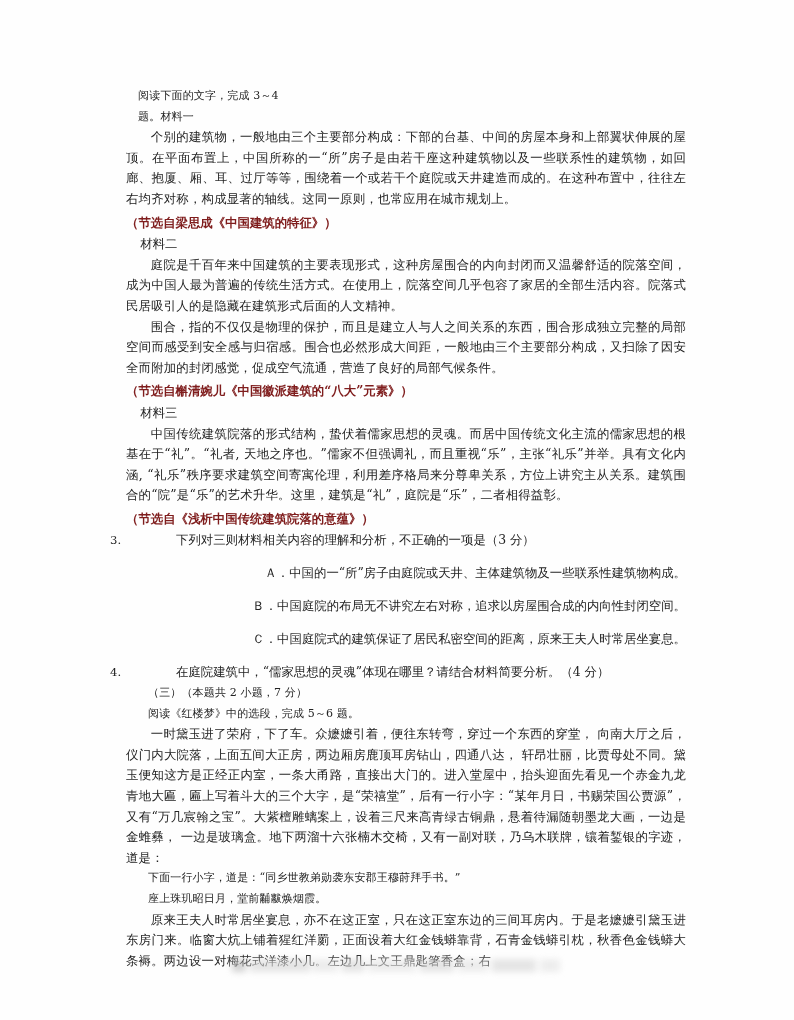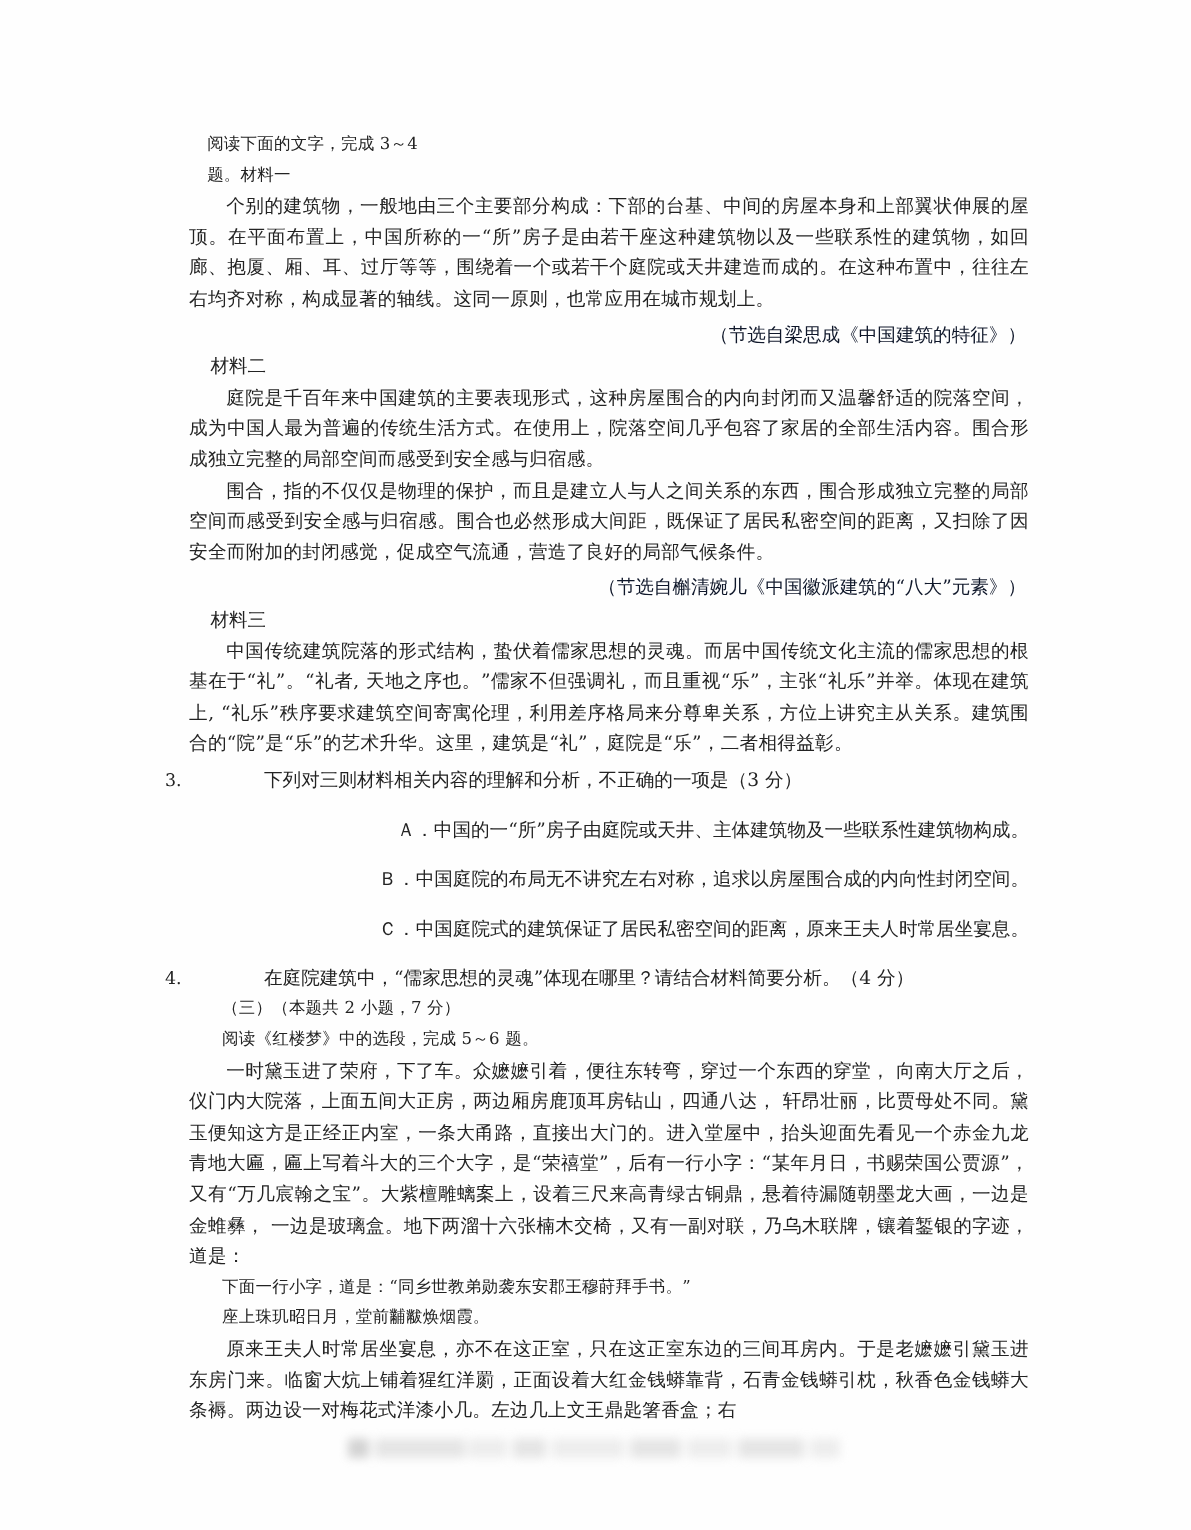--- a/index.html
+++ b/index.html
@@ -60,24 +60,24 @@
     margin: 0;
     color: #232323;
   }
 
   .indent2 { text-indent: 2em; }
   .indent1 { text-indent: 1.1em; }
 
   .src {
     font-size: 12.4px;
     line-height: 20.6px;
-    text-align: right;
-    margin: 0;
-    color: #0f172a;
+    margin: 0;
+    color: #7f1d1d;
     padding-right: 2px;
+    font-weight: bold;
   }
 
   .label {
     font-size: 12.4px;
     line-height: 20.6px;
     text-indent: 1.15em;
     margin: 0;
     color: #232323;
   }
 
@@ -146,29 +146,30 @@
 
     <p class="line indent1">阅读下面的文字，完成 3～4</p>
     <p class="line indent1">题。材料一</p>
 
     <p class="para indent2">个别的建筑物，一般地由三个主要部分构成：下部的台基、中间的房屋本身和上部翼状伸展的屋顶。在平面布置上，中国所称的一“所”房子是由若干座这种建筑物以及一些联系性的建筑物，如回廊、抱厦、厢、耳、过厅等等，围绕着一个或若干个庭院或天井建造而成的。在这种布置中，往往左右均齐对称，构成显著的轴线。这同一原则，也常应用在城市规划上。</p>
     <div class="gap-md"></div>
     <p class="src">（节选自梁思成《中国建筑的特征》）</p>
 
     <div class="gap-sm"></div>
     <p class="label">材料二</p>
-    <p class="para indent2">庭院是千百年来中国建筑的主要表现形式，这种房屋围合的内向封闭而又温馨舒适的院落空间，成为中国人最为普遍的传统生活方式。在使用上，院落空间几乎包容了家居的全部生活内容。围合形成独立完整的局部空间而感受到安全感与归宿感。</p>
-    <p class="para indent2">围合，指的不仅仅是物理的保护，而且是建立人与人之间关系的东西，围合形成独立完整的局部空间而感受到安全感与归宿感。围合也必然形成大间距，既保证了居民私密空间的距离，又扫除了因安全而附加的封闭感觉，促成空气流通，营造了良好的局部气候条件。</p>
+    <p class="para indent2">庭院是千百年来中国建筑的主要表现形式，这种房屋围合的内向封闭而又温馨舒适的院落空间，成为中国人最为普遍的传统生活方式。在使用上，院落空间几乎包容了家居的全部生活内容。院落式民居吸引人的是隐藏在建筑形式后面的人文精神。</p>
+    <p class="para indent2">围合，指的不仅仅是物理的保护，而且是建立人与人之间关系的东西，围合形成独立完整的局部空间而感受到安全感与归宿感。围合也必然形成大间距，一般地由三个主要部分构成，又扫除了因安全而附加的封闭感觉，促成空气流通，营造了良好的局部气候条件。</p>
     <div class="gap-md"></div>
     <p class="src">（节选自槲清婉儿《中国徽派建筑的“八大”元素》）</p>
 
     <div class="gap-sm"></div>
     <p class="label">材料三</p>
-    <p class="para indent2">中国传统建筑院落的形式结构，蛰伏着儒家思想的灵魂。而居中国传统文化主流的儒家思想的根基在于“礼”。“礼者, 天地之序也。”儒家不但强调礼，而且重视“乐”，主张“礼乐”并举。体现在建筑上, “礼乐”秩序要求建筑空间寄寓伦理，利用差序格局来分尊卑关系，方位上讲究主从关系。建筑围合的“院”是“乐”的艺术升华。这里，建筑是“礼”，庭院是“乐”，二者相得益彰。</p>
+    <p class="para indent2">中国传统建筑院落的形式结构，蛰伏着儒家思想的灵魂。而居中国传统文化主流的儒家思想的根基在于“礼”。“礼者, 天地之序也。”儒家不但强调礼，而且重视“乐”，主张“礼乐”并举。具有文化内涵, “礼乐”秩序要求建筑空间寄寓伦理，利用差序格局来分尊卑关系，方位上讲究主从关系。建筑围合的“院”是“乐”的艺术升华。这里，建筑是“礼”，庭院是“乐”，二者相得益彰。</p>
     <div class="gap-md"></div>
+    <p class="src">（节选自《浅析中国传统建筑院落的意蕴》）</p>
 
     <div class="gap-sm"></div>
     <div class="qrow">
       <span class="qnum">3.</span>
       <span class="qtext">下列对三则材料相关内容的理解和分析，不正确的一项是（3 分）</span>
     </div>
     <p class="option">Ａ．中国的一“所”房子由庭院或天井、主体建筑物及一些联系性建筑物构成。</p>
     <p class="option">Ｂ．中国庭院的布局无不讲究左右对称，追求以房屋围合成的内向性封闭空间。</p>
     <p class="option">Ｃ．中国庭院式的建筑保证了居民私密空间的距离，原来王夫人时常居坐宴息。</p>
 

